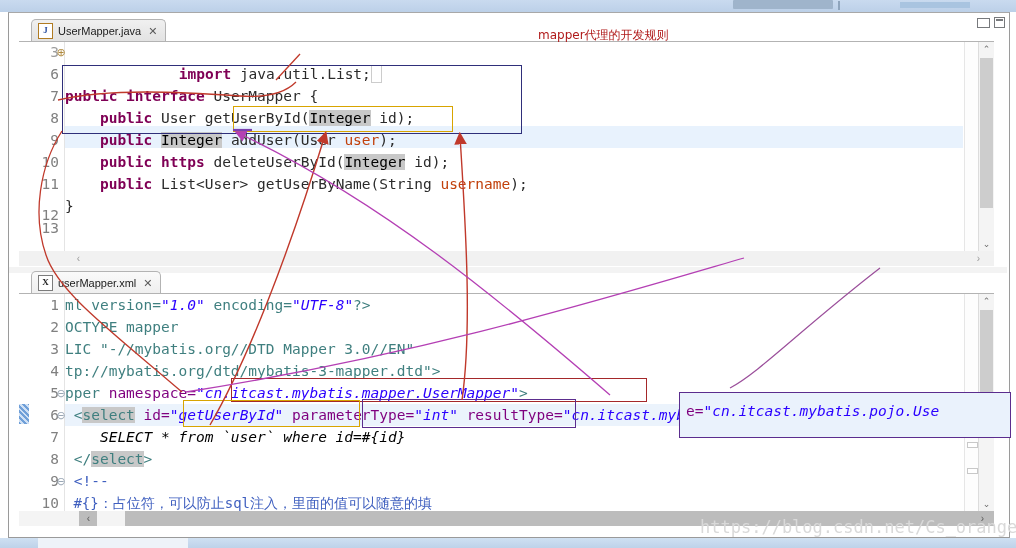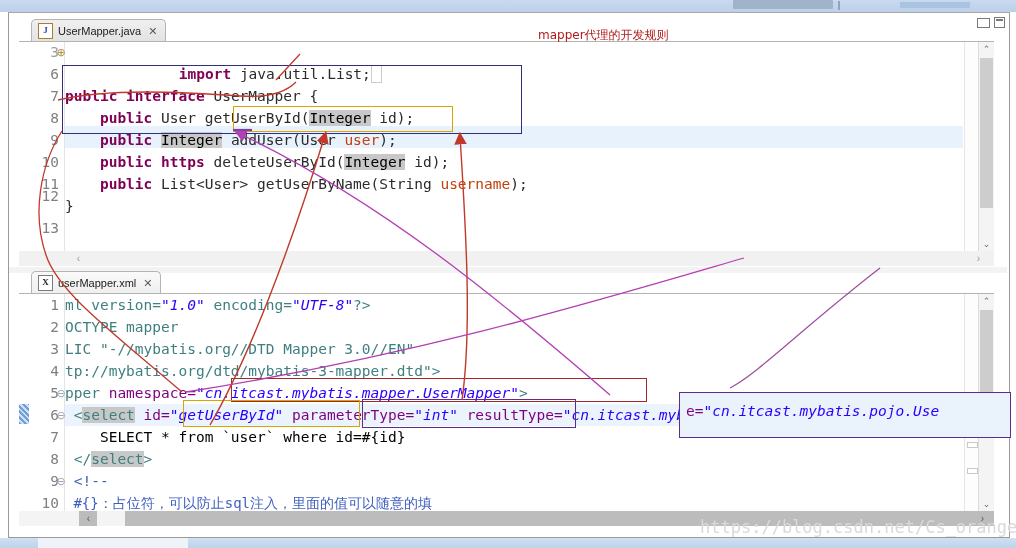--- a/index.html
+++ b/index.html
@@ -152,21 +152,21 @@
 
           <div class="num" style="top:-1px;color:#9d9d9d;">3</div>
           <div class="fold" style="top:-1px;right:-2px;color:#b08a3e;">⊕</div>
 
           <div class="num" style="top:21px;">6</div>
           <div class="num" style="top:43px;">7</div>
           <div class="num" style="top:65px;">8</div>
           <div class="num" style="top:87px;">9</div>
           <div class="num" style="top:109px;">10</div>
           <div class="num" style="top:131px;">11</div>
-          <div class="num" style="top:143px;">12</div>
+          <div class="num" style="top:162px;">12</div>
           <div class="num" style="top:175px;">13</div>
         </div>
 
         <div class="code">
 
           <div class="ln" style="position:absolute;top:-1px;left:9px;">
             <span class="kw">import</span><span class="plain"> java.util.List;</span><span class="gray" style="border:1px solid #ccc;">&nbsp;</span>
           </div>
 
           <div class="ln" style="position:absolute;top:21px;left:0;">&nbsp;</div>
@@ -243,21 +243,21 @@
           <div class="ln" style="position:absolute;top:22px;left:0;"><span class="xdecl">OCTYPE mapper</span></div>
 
           <div class="ln" style="position:absolute;top:44px;left:0;"><span class="xdecl">LIC "-//mybatis.org//DTD Mapper 3.0//EN"</span></div>
 
           <div class="ln" style="position:absolute;top:66px;left:0;"><span class="xdecl">tp://mybatis.org/dtd/mybatis-3-mapper.dtd"&gt;</span></div>
 
           <div class="ln" style="position:absolute;top:88px;left:0;"><span class="xtag">pper </span><span class="xattr">namespace=</span><span class="xval">"cn.itcast.mybatis.mapper.UserMapper"</span><span class="xtag">&gt;</span></div>
 
           <div class="ln" style="position:absolute;top:110px;left:0;"><span class="xtag">&nbsp;&lt;</span><span class="xsel xtag">select</span><span class="xtag"> </span><span class="xattr">id=</span><span class="xval">"getUserById"</span><span class="xtag"> </span><span class="xattr">parameterType=</span><span class="xval">"int"</span><span class="xtag"> </span><span class="xattr">resultType=</span><span class="xval">"cn.itcast.mybatis.pojo.Use</span></div>
 
-          <div class="ln" style="position:absolute;top:132px;left:0;"><span class="xtxt">&nbsp;&nbsp;&nbsp;&nbsp;SELECT * from `user` where id=#{id}</span></div>
+          <div class="ln" style="position:absolute;top:132px;left:0;font-style:italic;"><span class="xtxt">&nbsp;&nbsp;&nbsp;&nbsp;SELECT * from `user` where id=#{id}</span></div>
 
           <div class="ln" style="position:absolute;top:154px;left:0;"><span class="xtag">&nbsp;&lt;/</span><span class="xsel xtag">select</span><span class="xtag">&gt;</span></div>
 
           <div class="ln" style="position:absolute;top:176px;left:0;"><span class="xcom">&nbsp;&lt;!--</span></div>
 
           <div class="ln" style="position:absolute;top:198px;left:0;font-size:14px;"><span class="xcom">&nbsp;#{}：占位符，可以防止<span style="border-bottom:2px dotted #d06a00;">sql</span>注入，里面的值可以随意的填</span></div>
 
         </div>
 
         <div class="ruler" style="right:15px;top:0;bottom:0;">

